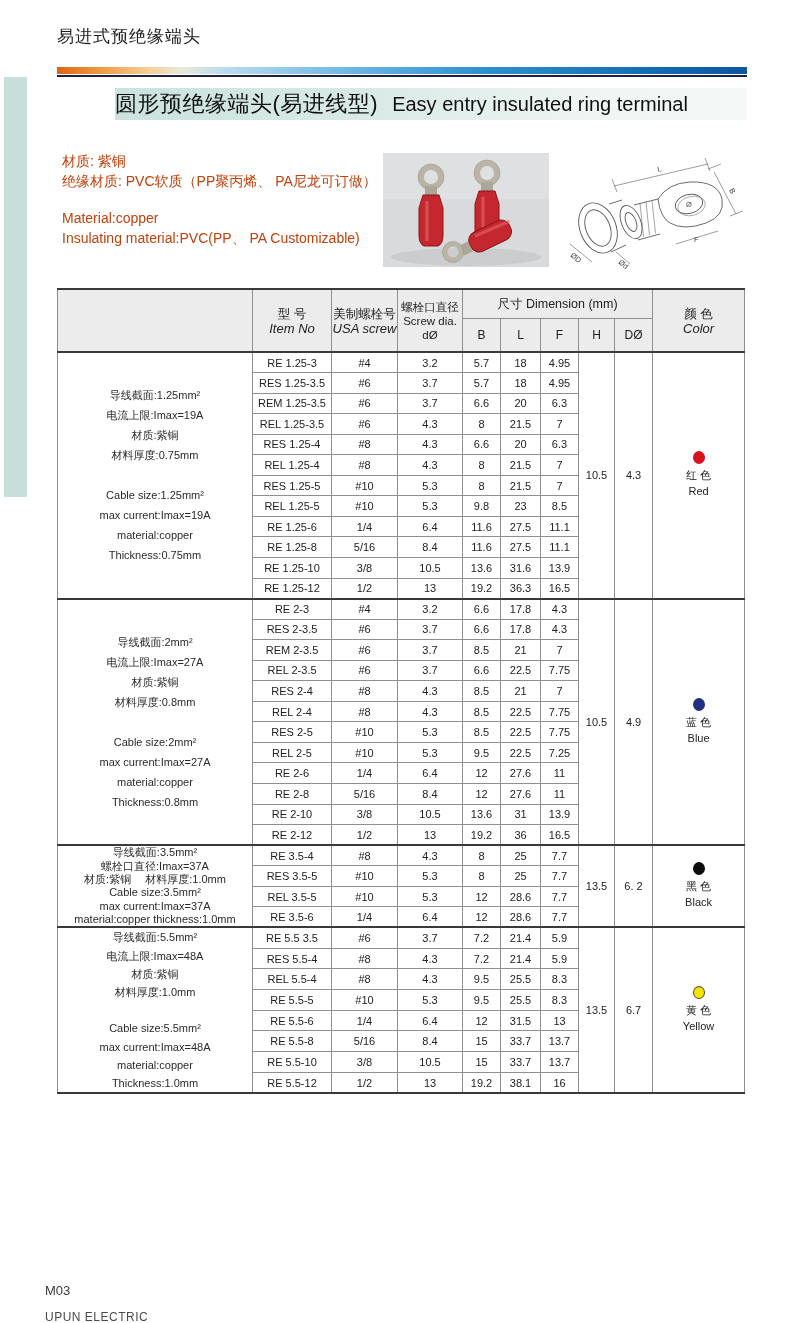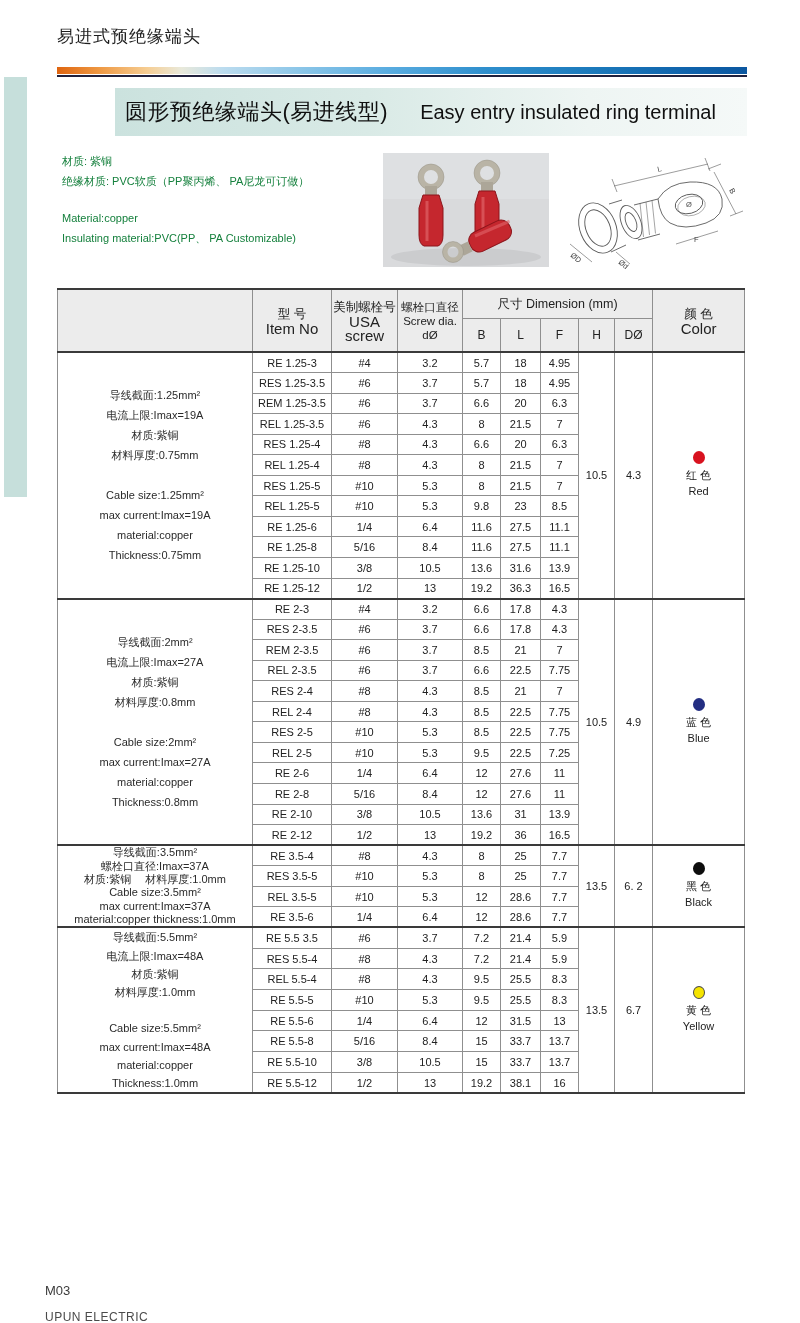--- a/index.html
+++ b/index.html
@@ -39,36 +39,35 @@
   }
   .left-strip {
     position: absolute;
     left: 4px; top: 77px;
     width: 23px; height: 420px;
     background: #c6dfdb;
   }
   .banner {
     position: absolute;
     left: 115px; top: 88px;
-    width: 632px; height: 48px;
+    width: 632px; height: 32px;
     background: linear-gradient(90deg, #cbe2de 0%, #d9eae6 40%, #eef5f3 75%, #f5f9f8 100%);
     display: flex;
     align-items: center;
-    padding-left: 10px;
-    gap: 32px;
+    gap: 14px;
     white-space: nowrap;
   }
   .banner .cn { font-size: 22px; color: #101010; font-weight: 500; letter-spacing: 0.5px; }
   .banner .en { font-size: 20px; color: #101010; font-weight: 500; }
   .materials {
     position: absolute;
     left: 62px; top: 151px;
-    font-size: 11px;
+    font-size: 14px;
     line-height: 20px;
-    color: #15803d;
+    color: #c2410c;
   }
   .materials .gap { height: 17px; }
   .photo-wrap {
     position: absolute;
     left: 383px; top: 153px;
     width: 166px; height: 114px;
   }
   .drawing-wrap {
     position: absolute;
     left: 558px; top: 152px;
@@ -96,21 +95,21 @@
     vertical-align: middle;
     background: #ffffff;
   }
   table.spec thead th {
     background: #ececec;
     font-weight: normal;
   }
   table.spec thead tr.h-top { height: 29px; }
   table.spec thead tr.h-sub { height: 34px; }
   .h-cn { font-size: 12.5px; line-height: 16px; }
-  .h-en { font-size: 15px; line-height: 14px; }
+  .h-en { font-size: 13px; line-height: 14px; font-style: italic; }
   .h-3l { font-size: 11.5px; line-height: 14px; }
   .dim-letter { font-size: 12px; }
   table.spec tbody tr { height: 20.55px; }
   tr.group-start td { border-top: 2px solid #3a3a3a; text-align: center; }
   td.desc-cell {
     text-align: left;
     padding-left: 6px;
     font-size: 11px;
     color: #2a2a2a;
   }

